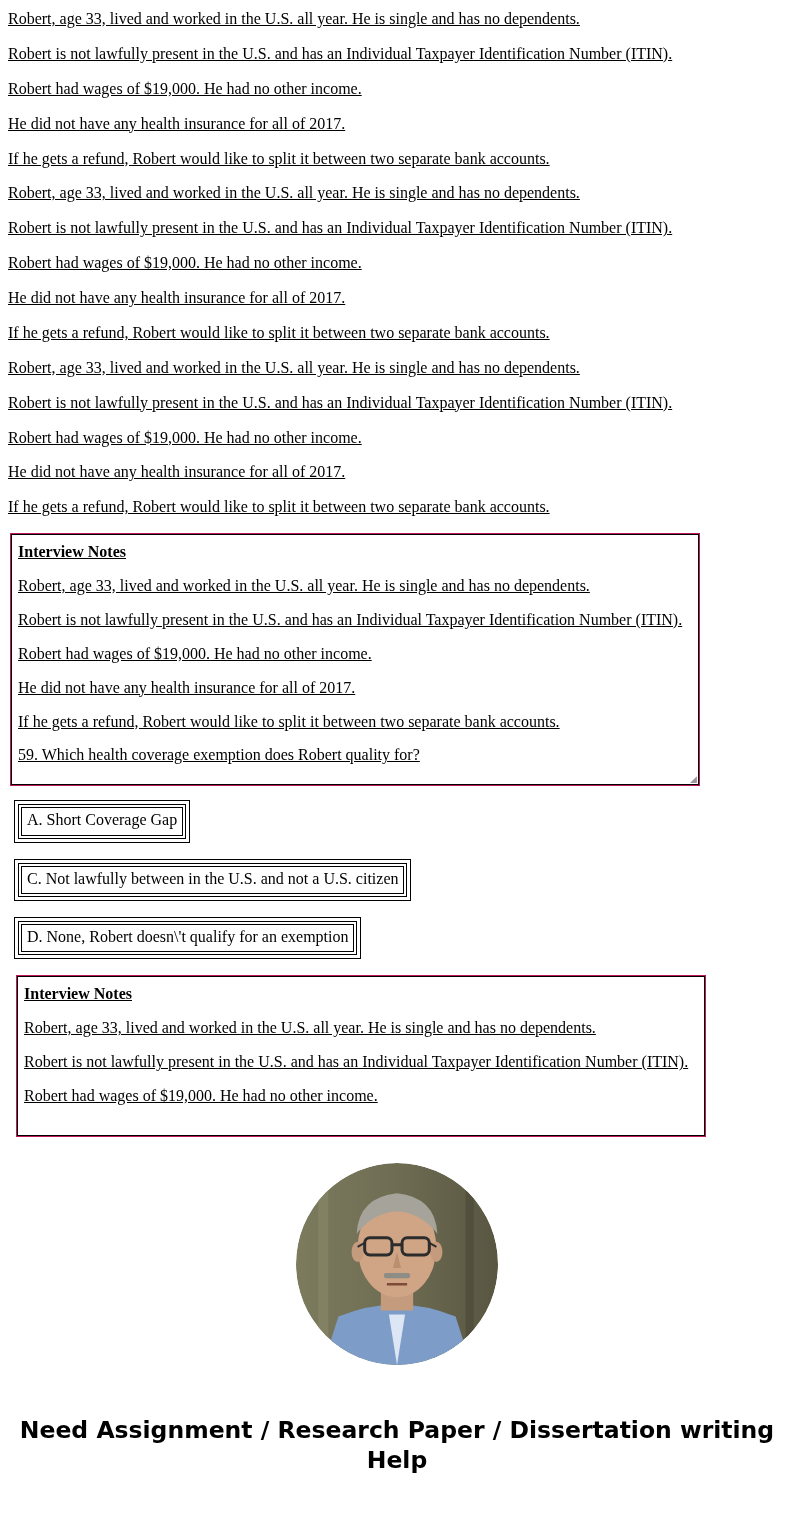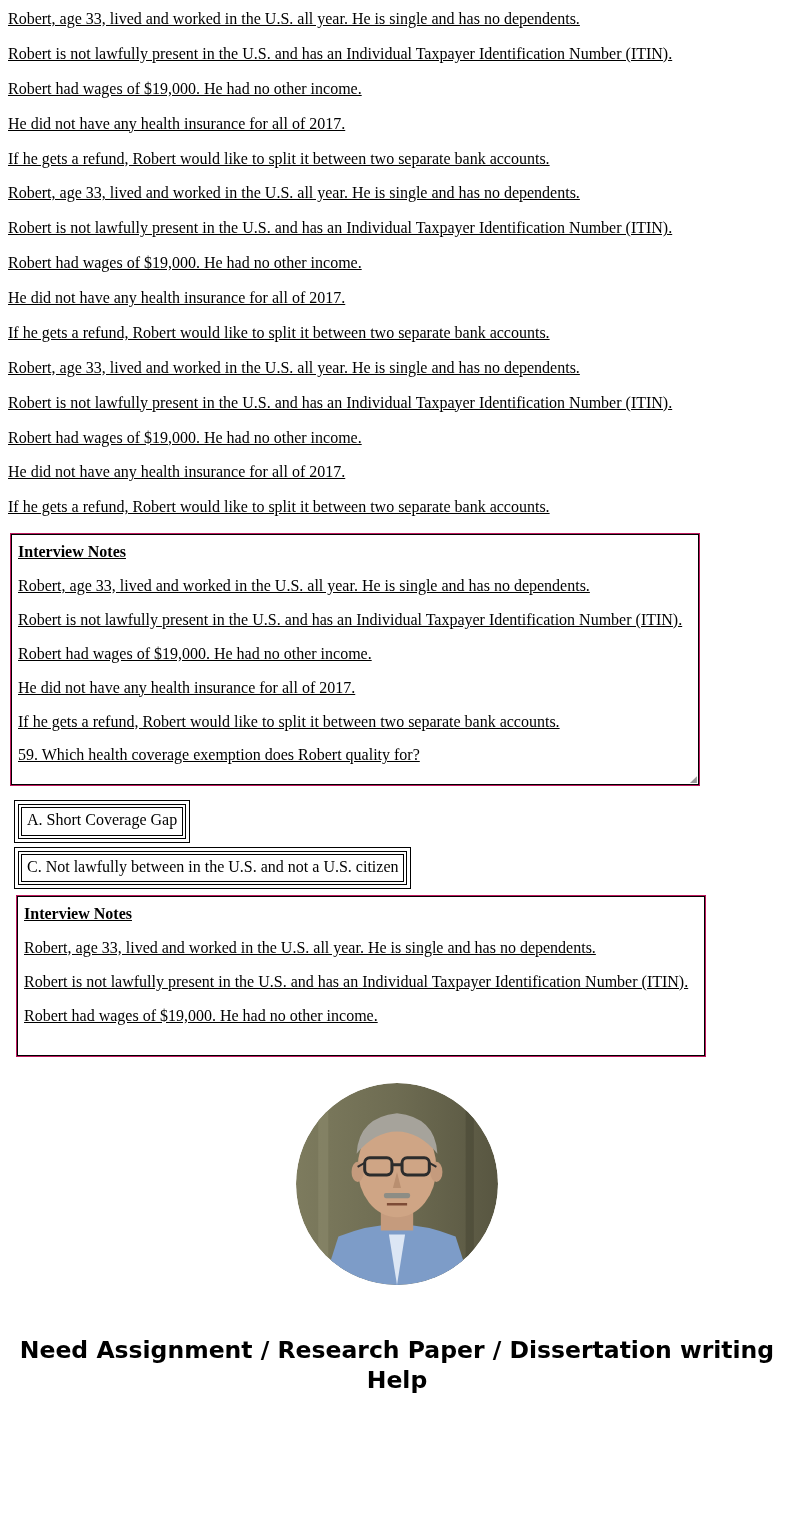--- a/index.html
+++ b/index.html
@@ -41,21 +41,21 @@
   }
 
   
   .options { margin: 0 0 0 6px; }
   button.option {
     display: block;
     width: fit-content;
     background: #fff;
     border: 1px solid #000;
     padding: 3px;
-    margin: 0 0 4px 0;
+    margin: 0 0 16px 0;
     font: inherit;
     color: #000;
     text-align: left;
     cursor: pointer;
   }
   .opt-mid {
     display: block;
     border: 1px solid #000;
     padding: 2px;
   }
@@ -129,20 +129,25 @@
 
 <div class="options">
   <button class="option">
     <span class="opt-mid">
       <span class="opt-inner">A. Short Coverage Gap</span>
     </span>
   </button>
   <button class="option">
     <span class="opt-mid">
       <span class="opt-inner">C. Not lawfully between in the U.S. and not a U.S. citizen</span>
+    </span>
+  </button>
+  <button class="option">
+    <span class="opt-mid">
+      <span class="opt-inner">D. None, Robert doesn\'t qualify for an exemption</span>
     </span>
   </button>
 </div>
 
 <div class="outer-box box2">
   <div class="inner-box">
     <p class="notes-title">Interview Notes</p>
     <p>Robert, age 33, lived and worked in the U.S. all year. He is single and has no dependents.</p>
     <p>Robert is not lawfully present in the U.S. and has an Individual Taxpayer Identification Number (ITIN).</p>
     <p>Robert had wages of $19,000. He had no other income.</p>

